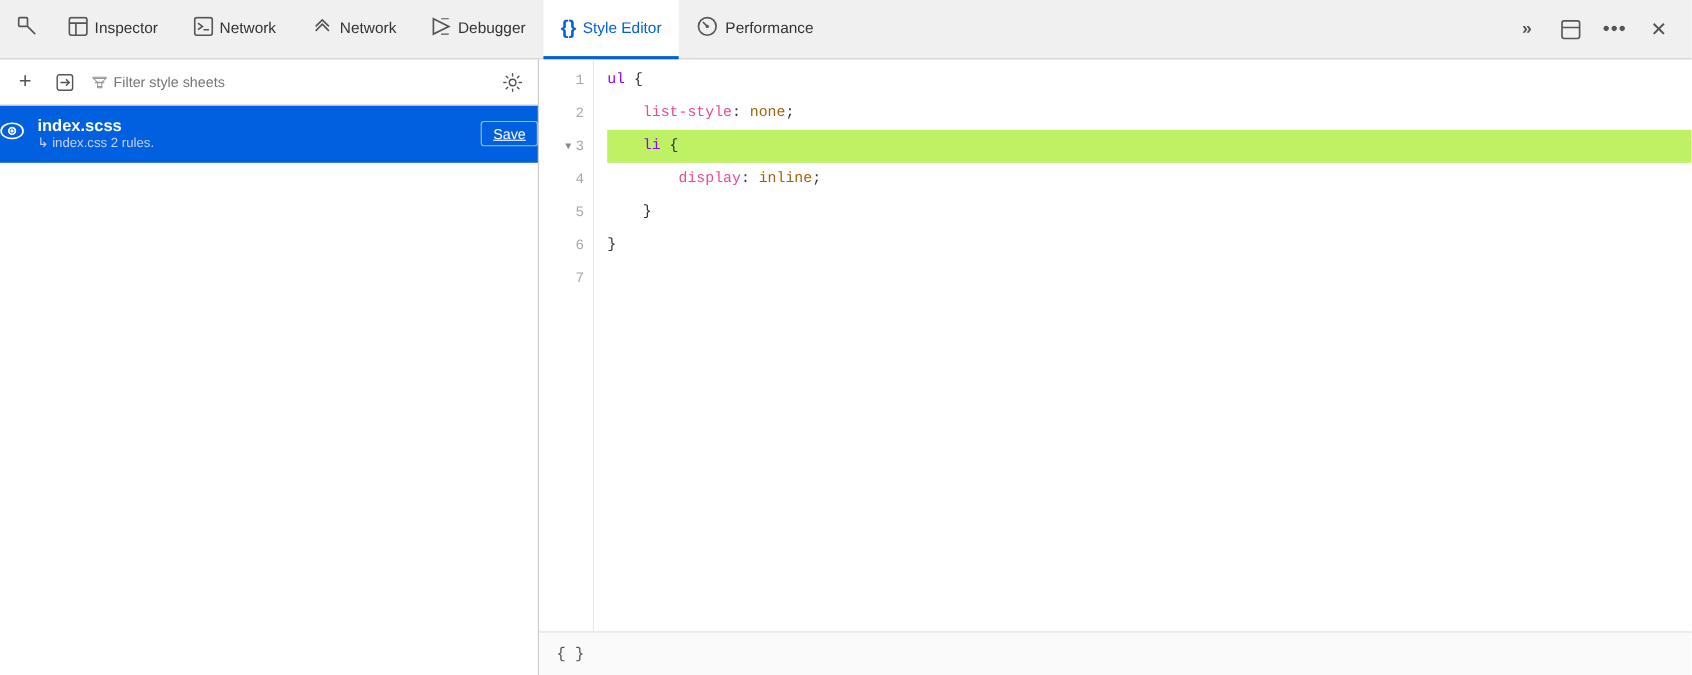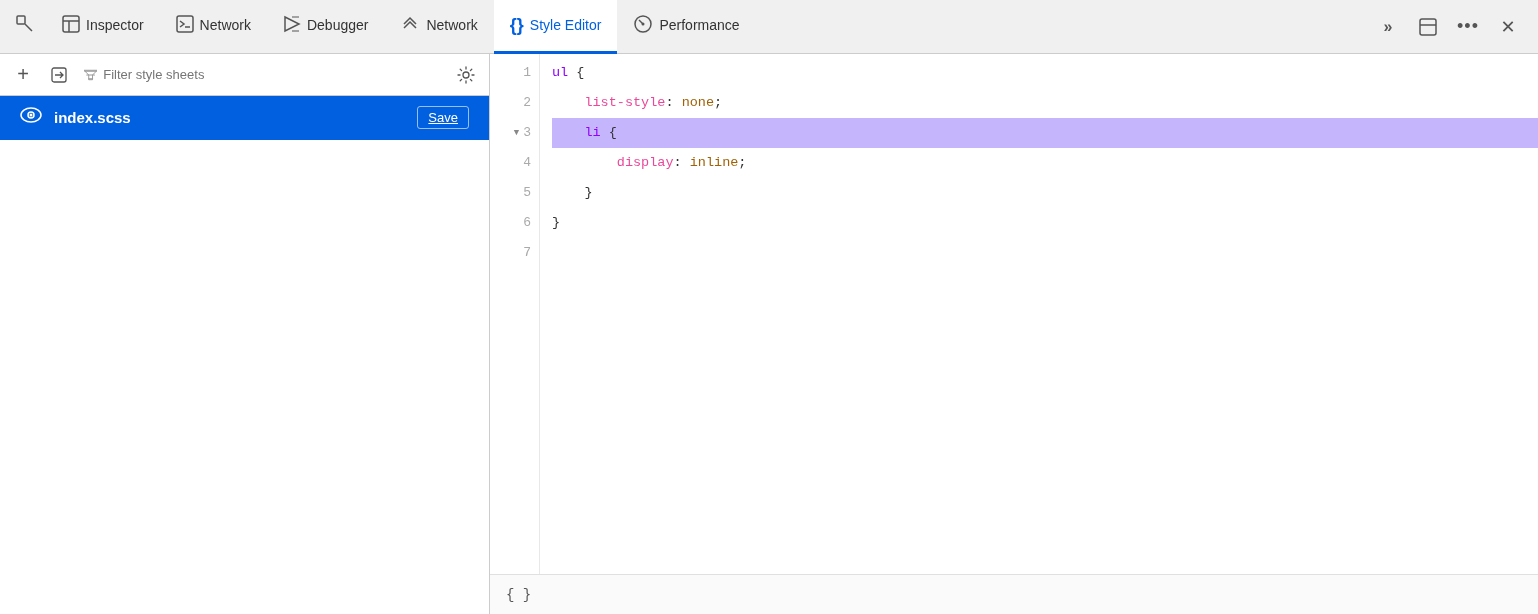--- a/index.html
+++ b/index.html
@@ -132,21 +132,21 @@
       color: #555;
     }
 
     .file-list {
       flex: 1;
       overflow-y: auto;
     }
     .file-item {
       display: flex;
       align-items: center;
-      padding: 10px 20px;
+      padding: 10px 0;
       cursor: pointer;
       gap: 12px;
       border-bottom: 1px solid transparent;
     }
     .file-item.active {
       background: #0060df;
       color: #fff;
     }
     .file-item .eye-icon {
       font-size: 18px;
@@ -225,21 +225,21 @@
       flex: 1;
       padding: 4px 0 4px 12px;
     }
     .code-line {
       height: 30px;
       display: flex;
       align-items: flex-start;
       white-space: pre;
     }
     .code-line.highlighted {
-      background: #c4b5fd;
+      background: #bef264;
     }
 
     
     .tok-selector { color: #9400ff; }
     .tok-brace { color: #333; }
     .tok-property { color: #ec4899; }
     .tok-colon { color: #333; }
     .tok-value { color: #a16207; }
     .tok-semi { color: #333; }
     .tok-default { color: #333; }
@@ -287,37 +287,37 @@
         <rect x="1" y="1" width="16" height="16" rx="2" stroke="#555" stroke-width="1.5" fill="none"></rect>
         <polyline points="4,6 8,9 4,12" stroke="#555" stroke-width="1.5" fill="none"></polyline>
         <line x1="9" y1="12" x2="14" y2="12" stroke="#555" stroke-width="1.5"></line>
       </svg>
     </span>
     <span>Network</span>
   </div>
 
   <div class="toolbar-tab">
     <span>
+      <svg width="20" height="18" viewBox="0 0 20 18" fill="none">
+        <path d="M4 9 L10 3 L16 9" stroke="#555" stroke-width="1.5" fill="none"></path>
+        <path d="M4 13 L10 7 L16 13" stroke="#555" stroke-width="1.5" fill="none"></path>
+      </svg>
+    </span>
+    <span>Network</span>
+  </div>
+
+  <div class="toolbar-tab">
+    <span>
       <svg width="18" height="18" viewBox="0 0 18 18" fill="none">
         <polygon points="2,2 16,9 2,16" stroke="#555" stroke-width="1.5" fill="none"></polygon>
         <line x1="9" y1="2" x2="16" y2="2" stroke="#555" stroke-width="1"></line>
         <line x1="9" y1="16" x2="16" y2="16" stroke="#555" stroke-width="1"></line>
       </svg>
     </span>
     <span>Debugger</span>
-  </div>
-
-  <div class="toolbar-tab">
-    <span>
-      <svg width="20" height="18" viewBox="0 0 20 18" fill="none">
-        <path d="M4 9 L10 3 L16 9" stroke="#555" stroke-width="1.5" fill="none"></path>
-        <path d="M4 13 L10 7 L16 13" stroke="#555" stroke-width="1.5" fill="none"></path>
-      </svg>
-    </span>
-    <span>Network</span>
   </div>
 
   <div class="toolbar-tab active">
     <span style="font-size:18px;font-weight:700;color:#0060df;">{}</span>
     <span style="color:#0060df;">Style Editor</span>
   </div>
 
   <div class="toolbar-tab">
     <span>
       <svg width="20" height="20" viewBox="0 0 20 20" fill="none">
@@ -382,20 +382,21 @@
       <div class="file-item active">
         <div class="eye-icon">
           <svg width="22" height="16" viewBox="0 0 22 16" fill="none">
             <ellipse cx="11" cy="8" rx="10" ry="7" stroke="#fff" stroke-width="1.5" fill="none"></ellipse>
             <circle cx="11" cy="8" r="3" stroke="#fff" stroke-width="1.5" fill="none"></circle>
             <circle cx="11" cy="8" r="1.5" fill="#fff"></circle>
           </svg>
         </div>
         <div class="file-info">
           <span class="file-name">index.scss</span>
+          <span class="file-meta">↳ index.css  2 rules.</span>
         </div>
         <button class="save-btn">Save</button>
       </div>
     </div>
   </div>
 
   <div class="code-editor">
     <div class="code-area">
       <div class="line-numbers">
         <div class="line-num">

